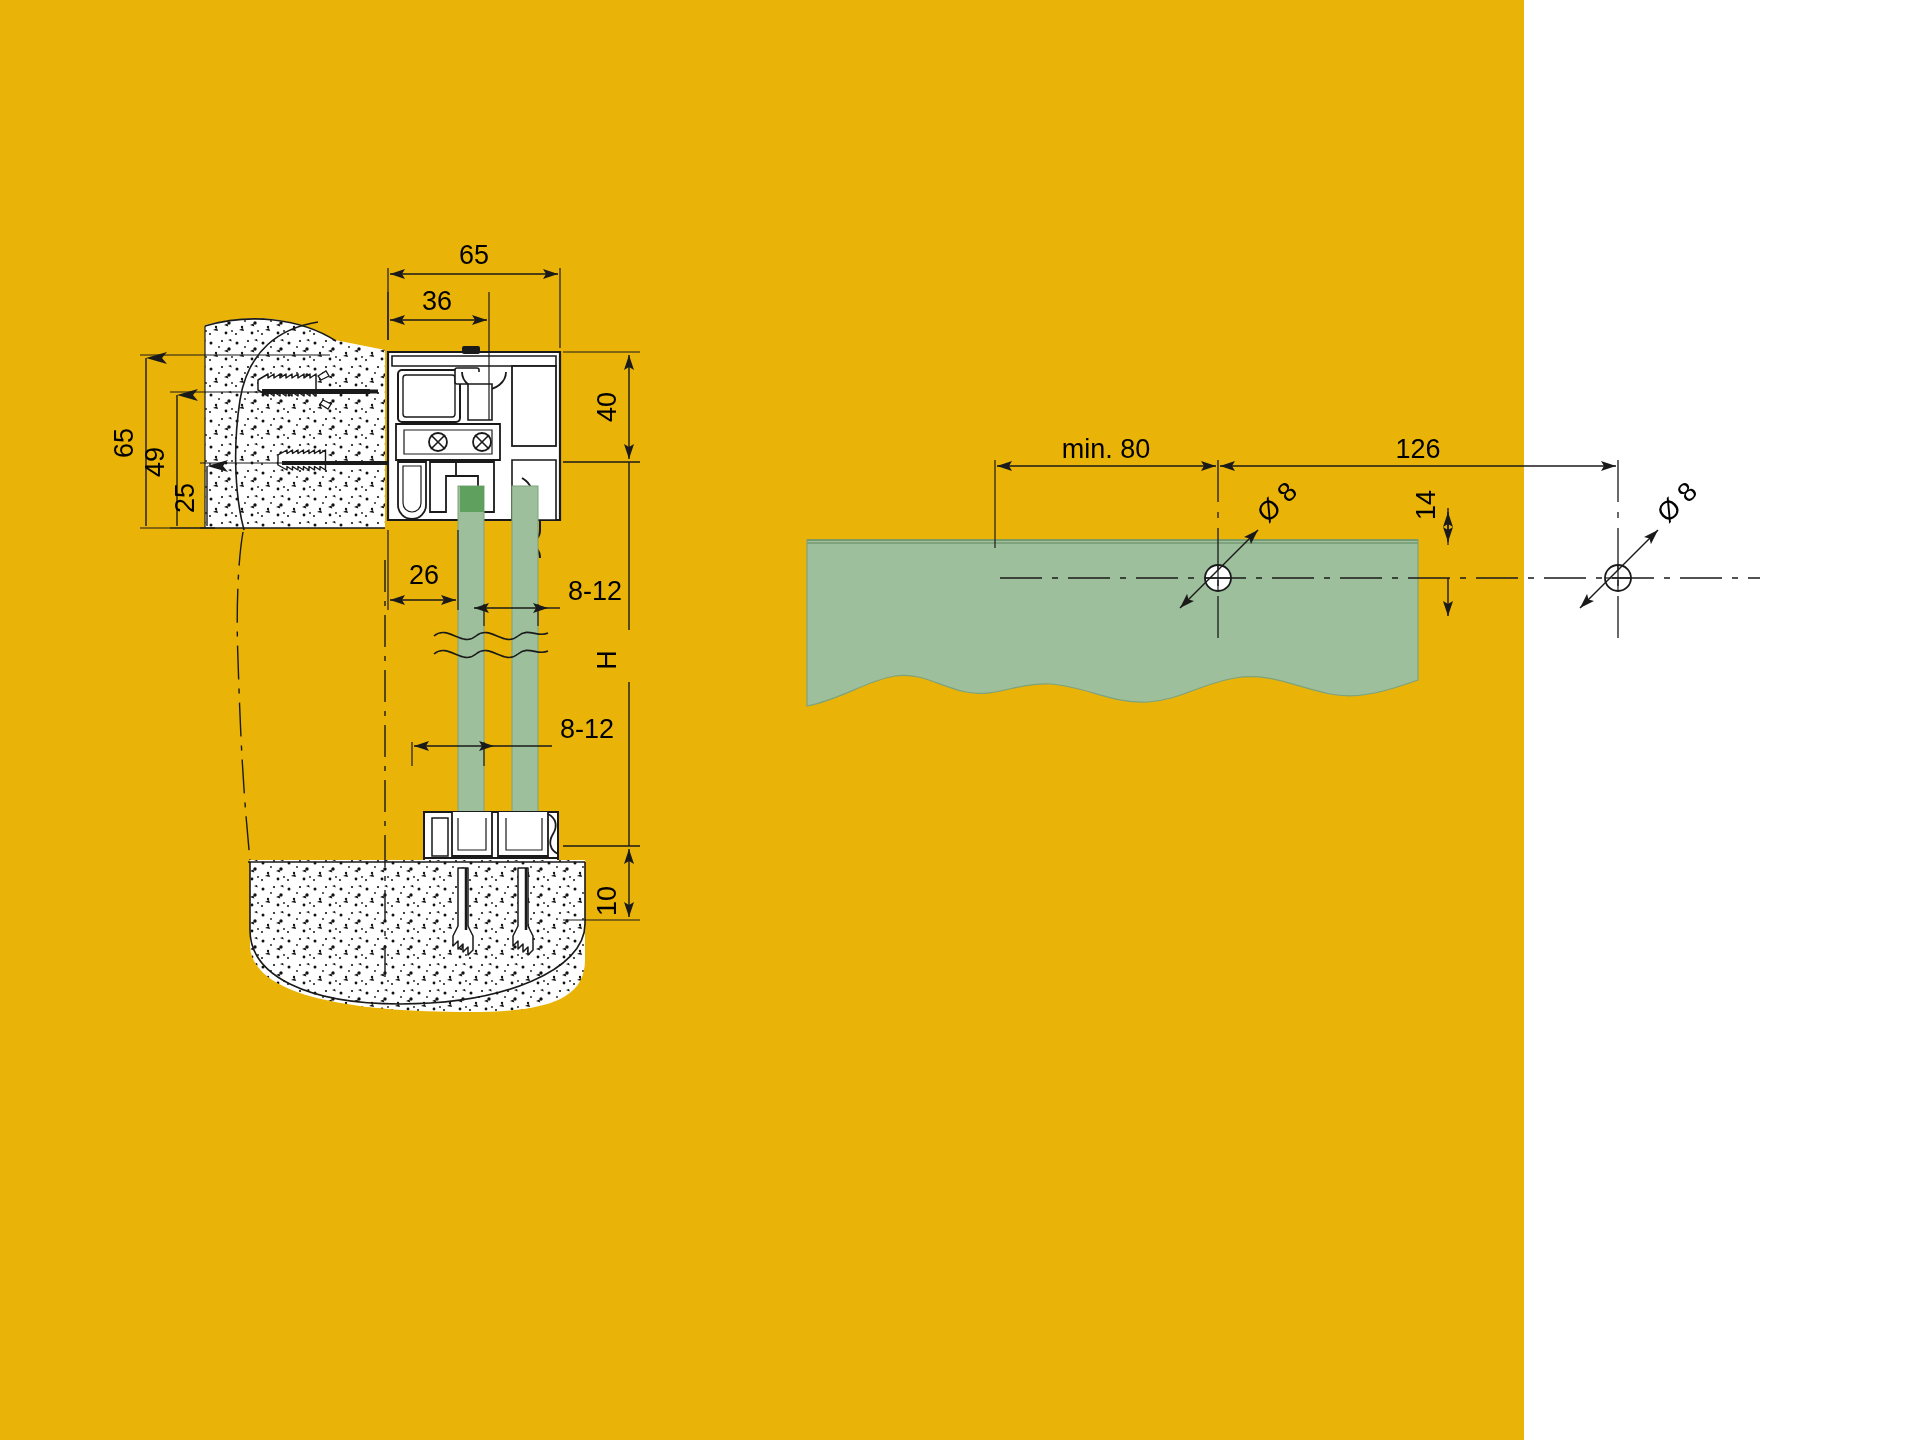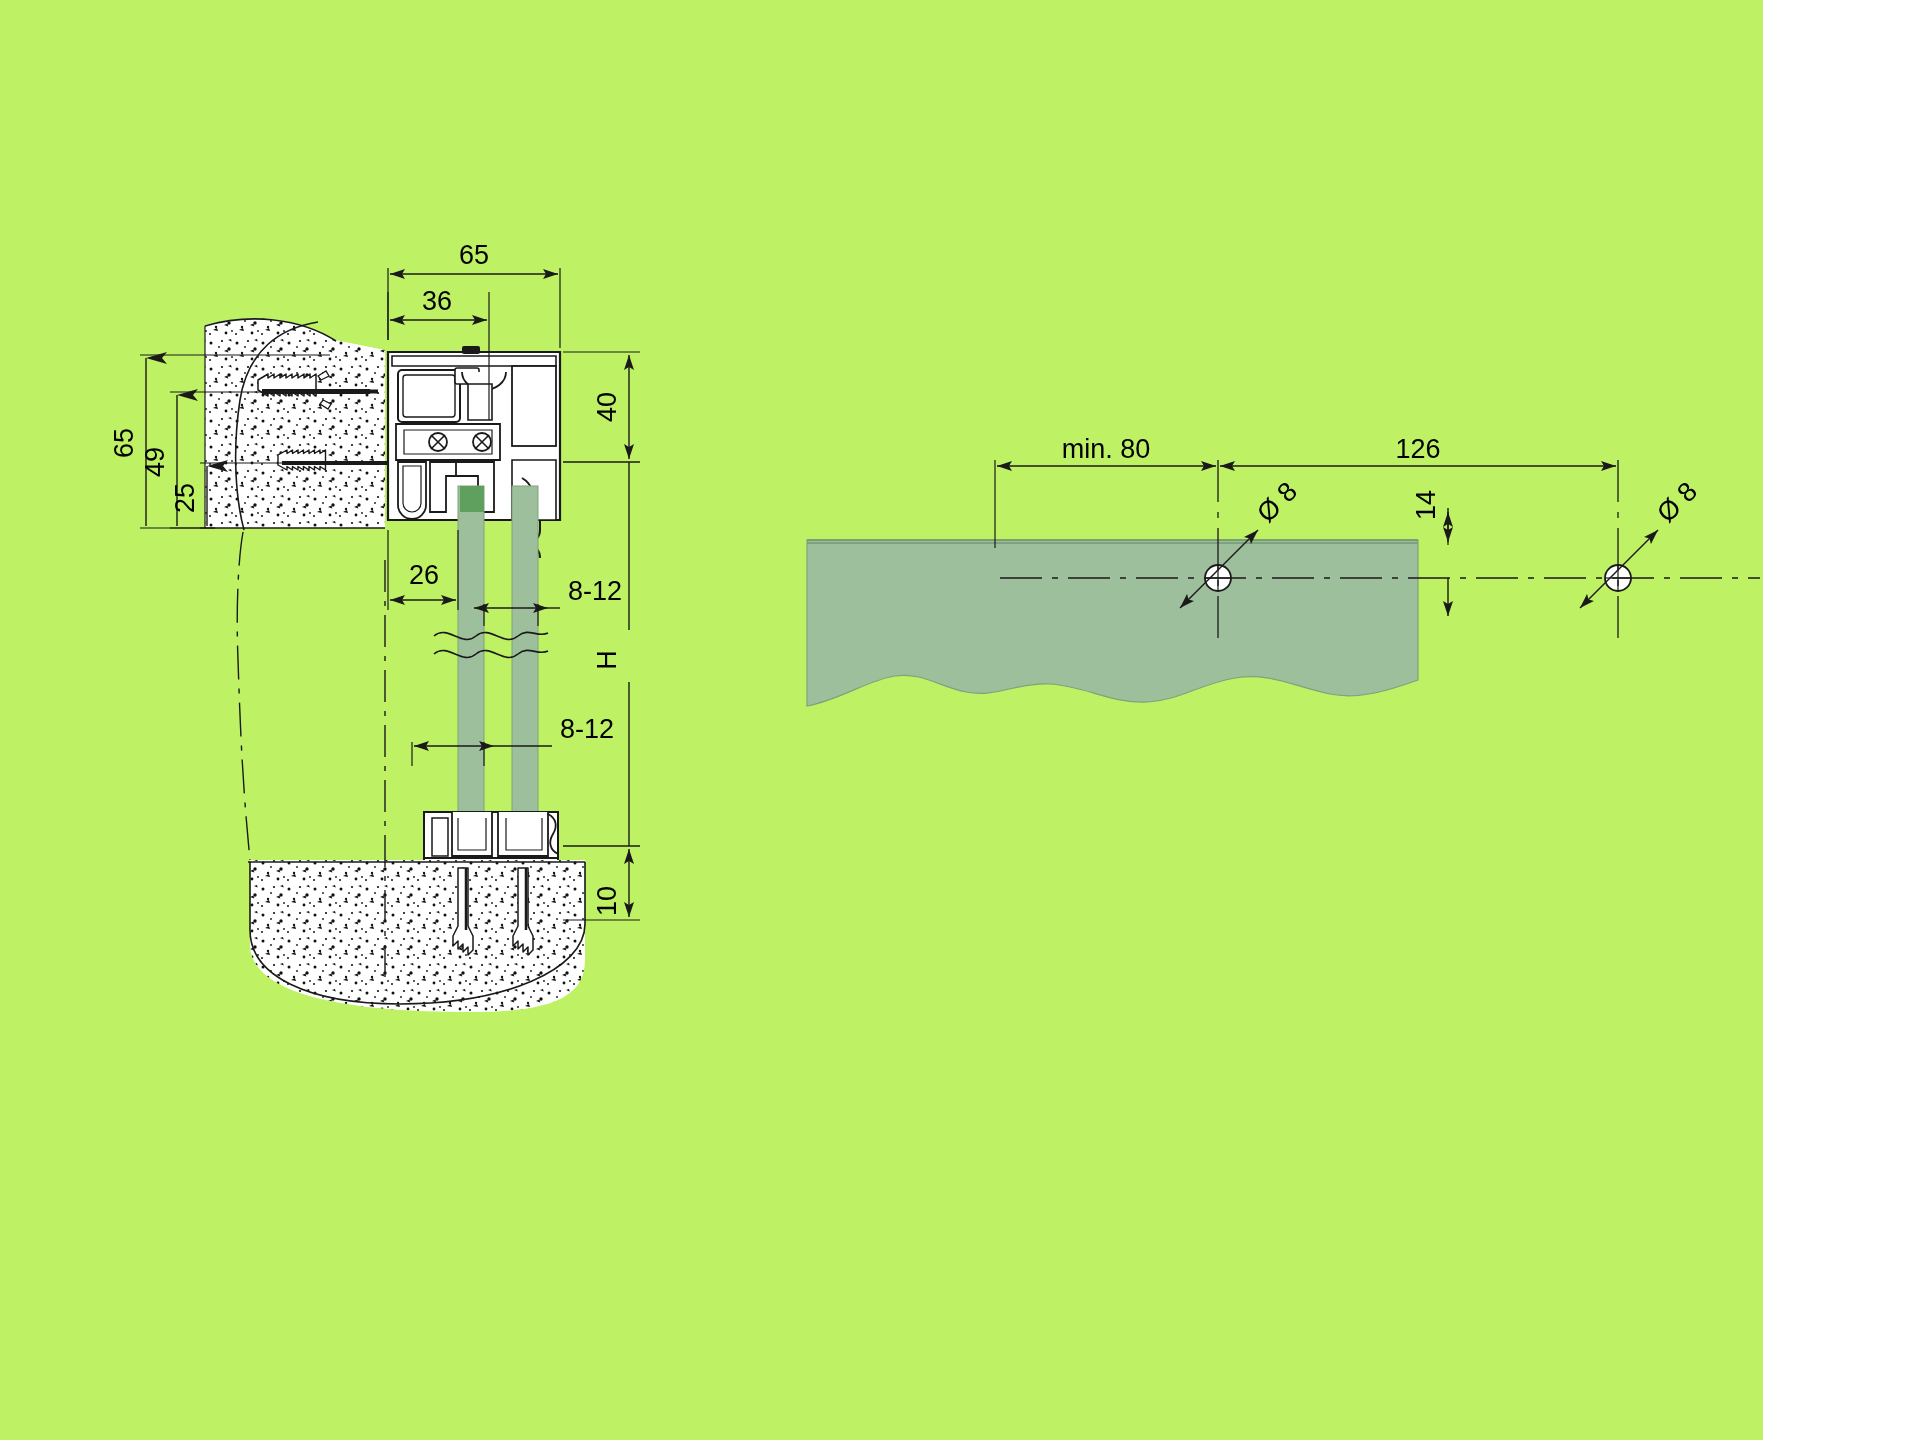--- a/index.html
+++ b/index.html
@@ -1,18 +1,18 @@
 <!DOCTYPE html>
 <html><head>
 <meta charset="utf-8">
 <style>
   html,body{margin:0;padding:0;background:#ffffff;}
   body{width:1918px;height:1440px;overflow:hidden;
        font-family:"Liberation Sans", sans-serif;color:#000;}
-  #stage{position:relative;width:1763px;height:1440px;background:#bef264;}
+  #stage{position:relative;width:1524px;height:1440px;background:#eab308;}
   svg{display:block;}
   text{font-family:"Liberation Sans", sans-serif;fill:#000;}
 </style>
 </head>
 <body>
 
 <div id="stage">
 <svg width="1918" height="1440" viewBox="0 0 1918 1440">
 
   <defs>

